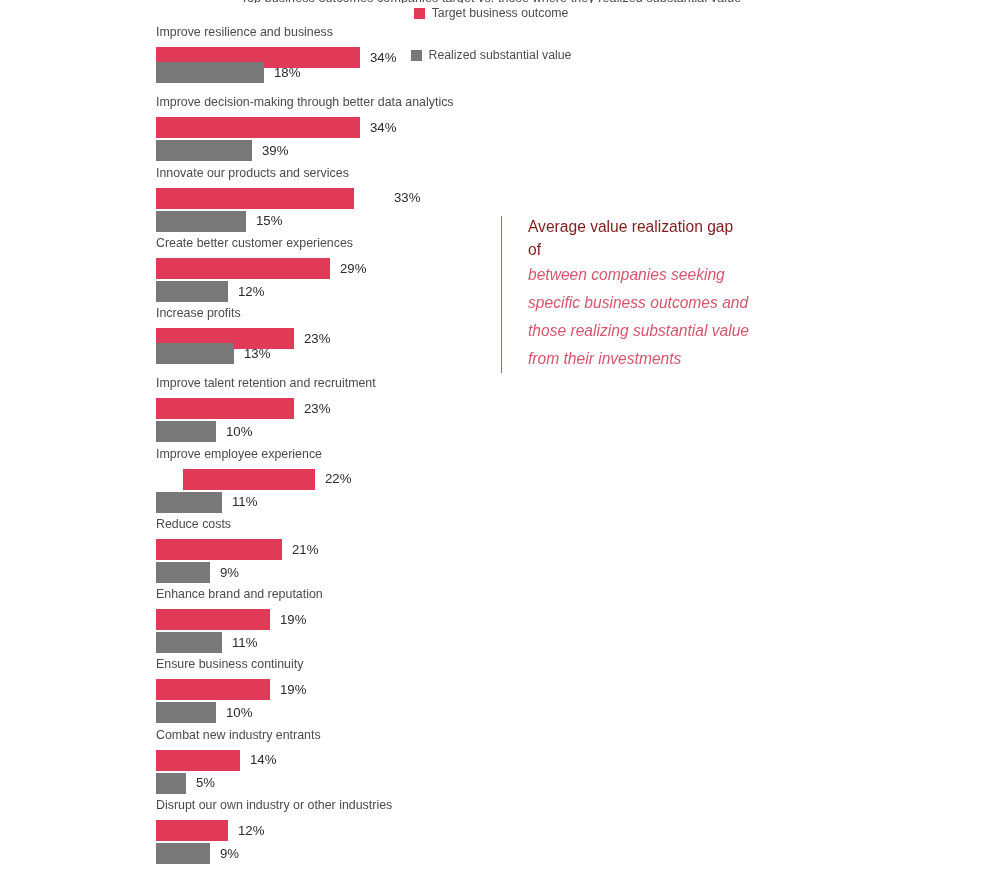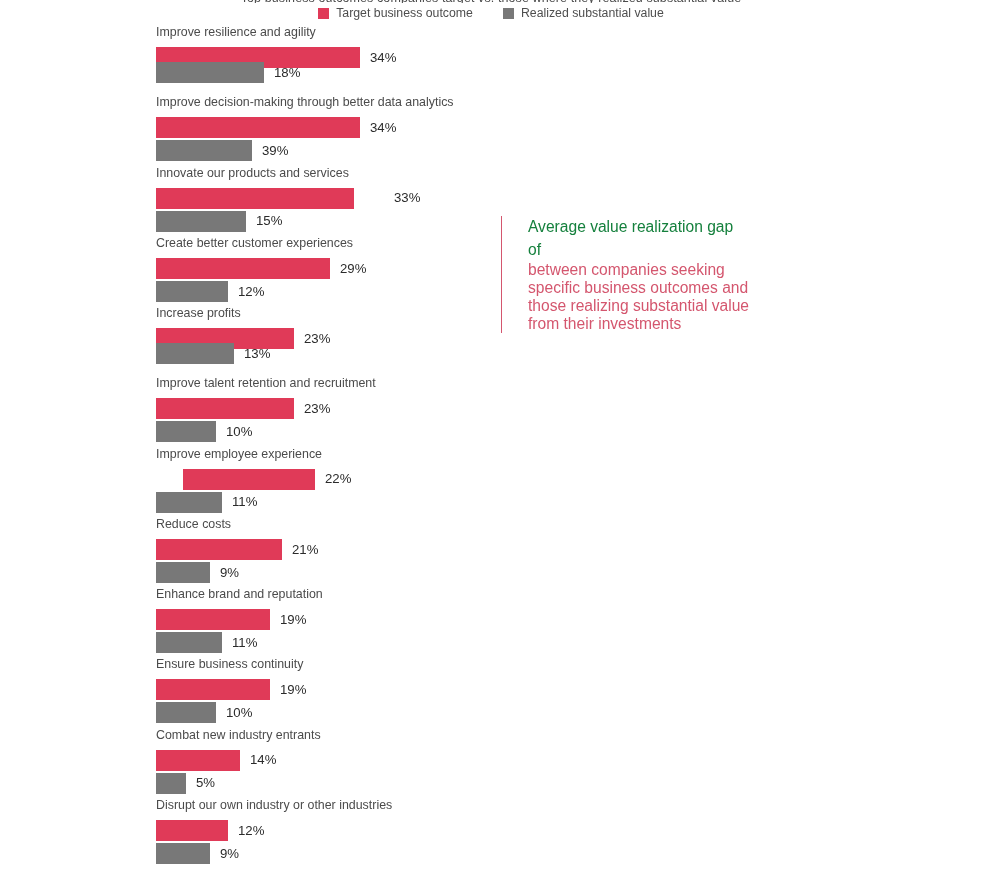--- a/index.html
+++ b/index.html
@@ -27,20 +27,21 @@
 
   
   .legend {
     position: absolute;
     left: 0; top: 7px;
     width: 982px;
     display: flex;
     justify-content: center;
     align-items: center;
     gap: 30px;
+    flex-direction: column;
   }
   .legend-item { display: flex; align-items: center; gap: 7px; }
   .legend-swatch { width: 11px; height: 11px; display: block; }
   .legend-label {
     font-size: 12.3px;
     color: #4e4e4e;
     line-height: 1;
     white-space: nowrap;
   }
 
@@ -69,37 +70,38 @@
   .callout {
     position: absolute;
     left: 501px; top: 216px;
     width: 270px;
     border-left: 1.6px solid #d4566e;
     padding-left: 26px;
   }
   .callout-top {
     font-size: 15.6px;
     line-height: 22.5px;
-    color: #15803d;
+    color: #7f1d1d;
     width: 210px;
   }
   .callout-big {
     font-size: 82px;
     line-height: 86px;
     color: #d83a5c;
     letter-spacing: -1px;
     margin-top: 6px;
     margin-bottom: 2px;
     font-weight: 400;
   }
   .callout-bottom {
     font-size: 15.6px;
-    line-height: 18px;
+    line-height: 28px;
     color: #d4566e;
     width: 232px;
+    font-style: italic;
   }
 </style>
 </head>
 <body>
 <div id="root">
 
 <div class="title-strip">Top business outcomes companies target vs. those where they realized substantial value</div>
 
 <div class="legend">
   <div class="legend-item">
@@ -107,21 +109,21 @@
     <span class="legend-label">Target business outcome</span>
   </div>
   <div class="legend-item">
     <span class="legend-swatch" style="background:#787878"></span>
     <span class="legend-label">Realized substantial value</span>
   </div>
 </div>
 
 <div class="chart">
       <div class="row" style="top: 26px;">
-        <div class="cat-label">Improve resilience and agility</div>
+        <div class="cat-label">Improve resilience and business</div>
         <div class="bar-wrap" style="top: 21px;">
           <span class="bar" style="width: 204px; background: rgb(224, 58, 88);"></span>
           <span class="bar-value">34%</span>
         </div>
         <div class="bar-wrap" style="top: 36px;">
           <span class="bar" style="width: 108px; background: rgb(120, 120, 120);"></span>
           <span class="bar-value">18%</span>
         </div>
       </div>
       <div class="row" style="top: 96.25px;">

